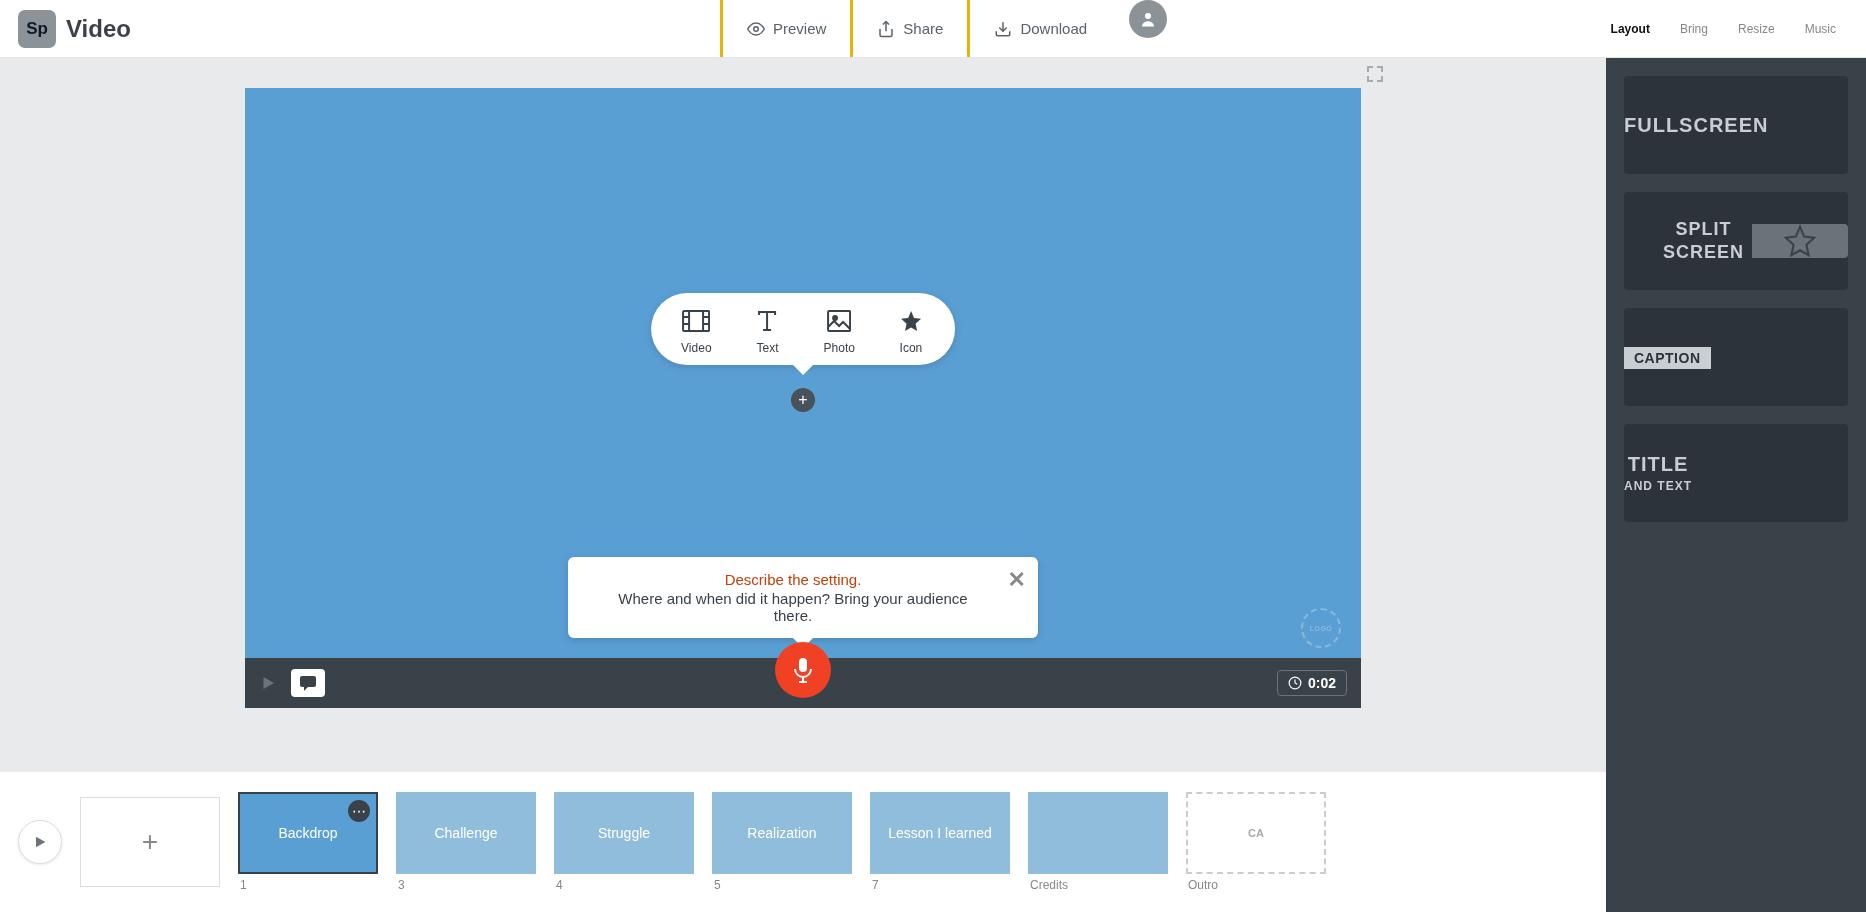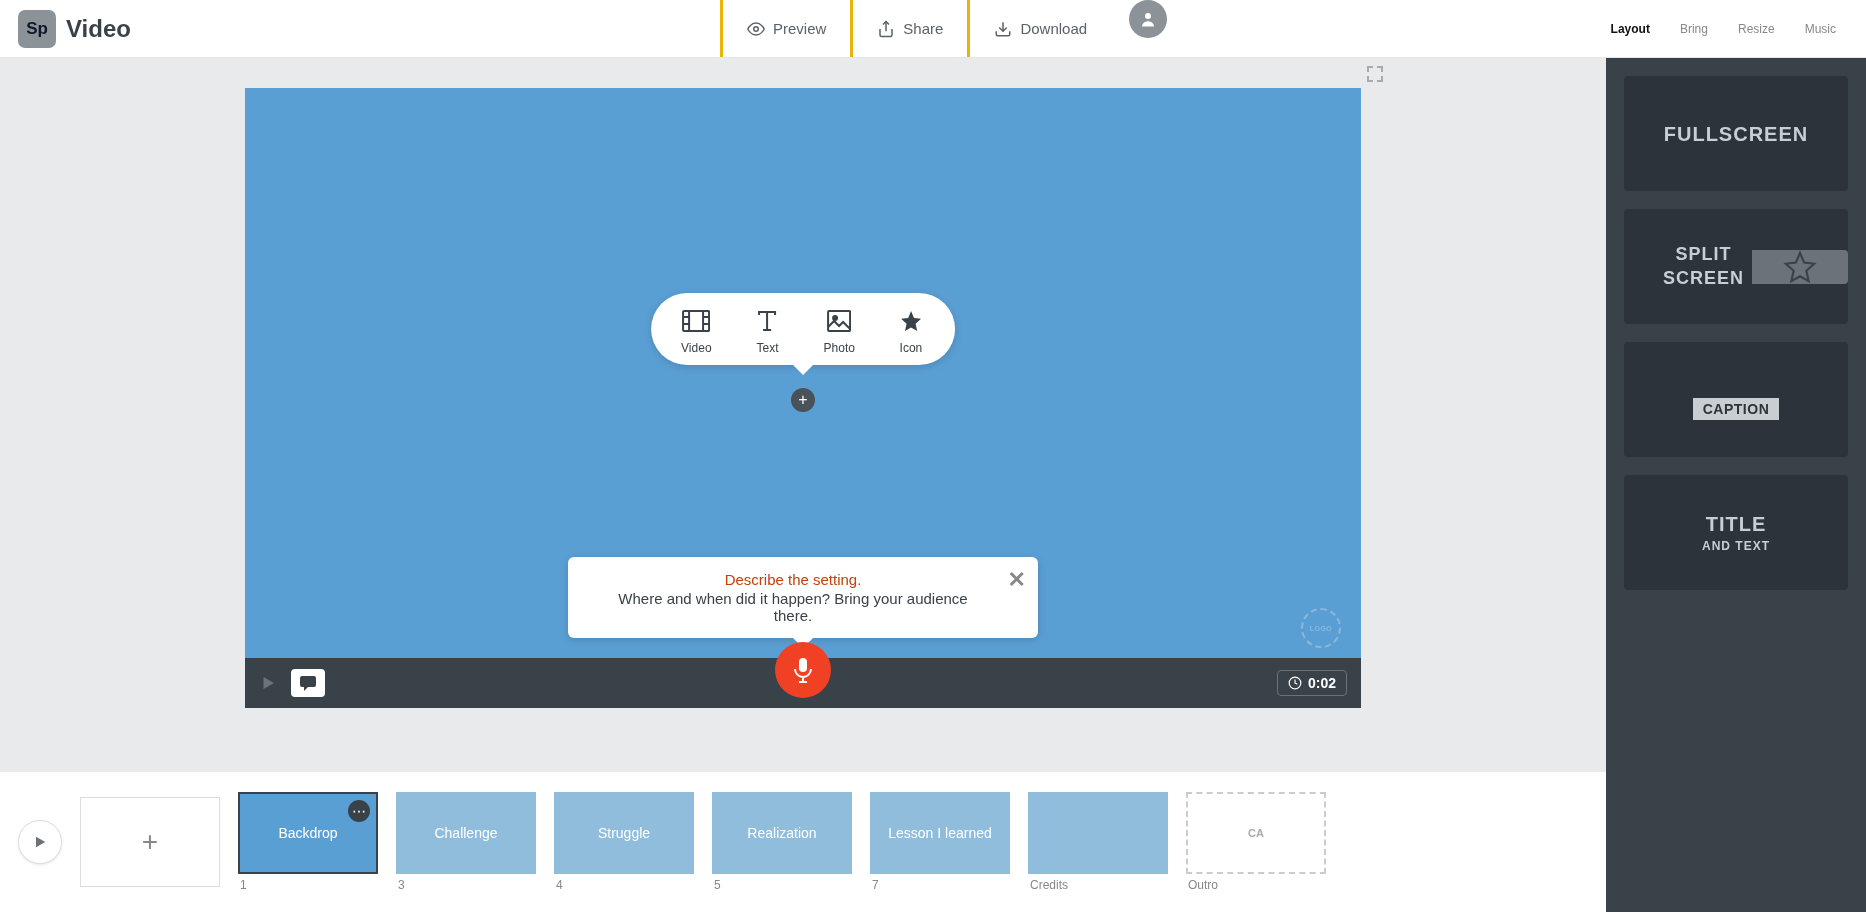--- a/index.html
+++ b/index.html
@@ -43,21 +43,21 @@
 
 
 .player-bar { position: absolute; bottom: 0; left: 0; right: 0; height: 50px; background: #3a4249; display: flex; align-items: center; padding: 0 14px; }
 .play-icon { color: #6b7279; margin-right: 14px; }
 .caption-toggle { width: 34px; height: 28px; background: #fff; border-radius: 4px; display: flex; align-items: center; justify-content: center; cursor: pointer; }
 .mic-btn { position: absolute; left: 50%; bottom: 10px; transform: translateX(-50%); width: 56px; height: 56px; background: #f04124; border-radius: 50%; display: flex; align-items: center; justify-content: center; cursor: pointer; z-index: 5; }
 .duration-badge { margin-left: auto; border: 1px solid #6b7279; border-radius: 4px; padding: 4px 10px; display: flex; align-items: center; gap: 6px; color: #fff; font-size: 14px; font-weight: 600; }
 
 
 .right-panel { position: absolute; top: 58px; right: 0; width: 260px; bottom: 0; background: #3a4249; padding: 18px; display: flex; flex-direction: column; gap: 18px; }
-.layout-card { background: #2c333a; height: 115px; border-radius: 4px; display: flex; align-items: center; justify-content: center; cursor: pointer; color: #c9ced3; position: relative; }
+.layout-card { background: #2c333a; height: 98px; border-radius: 4px; display: flex; align-items: center; justify-content: flex-start; cursor: pointer; color: #c9ced3; position: relative; }
 .layout-card .title { font-size: 20px; font-weight: 700; letter-spacing: 1px; text-align: center; line-height: 1.3; }
 .layout-card .subtitle { font-size: 12px; font-weight: 600; letter-spacing: 1px; display: block; margin-top: 2px; }
 .layout-card.split { display: flex; }
 .layout-card.split .left-half { flex: 1; display: flex; align-items: center; justify-content: center; }
 .layout-card.split .right-half { width: 96px; background: #6b7279; border-radius: 0 4px 4px 0; display: flex; align-items: center; justify-content: center; }
 .caption-pill { background: #c9ced3; color: #2c333a; font-size: 14px; font-weight: 700; padding: 3px 10px; letter-spacing: 0.5px; }
 
 
 .timeline { position: absolute; bottom: 0; left: 0; right: 260px; height: 140px; background: #fff; display: flex; align-items: center; padding: 0 18px; gap: 18px; }
 .timeline-play { width: 44px; height: 44px; background: #fff; border: 1px solid #ddd; border-radius: 50%; display: flex; align-items: center; justify-content: center; cursor: pointer; box-shadow: 0 1px 3px rgba(0,0,0,0.1); }

